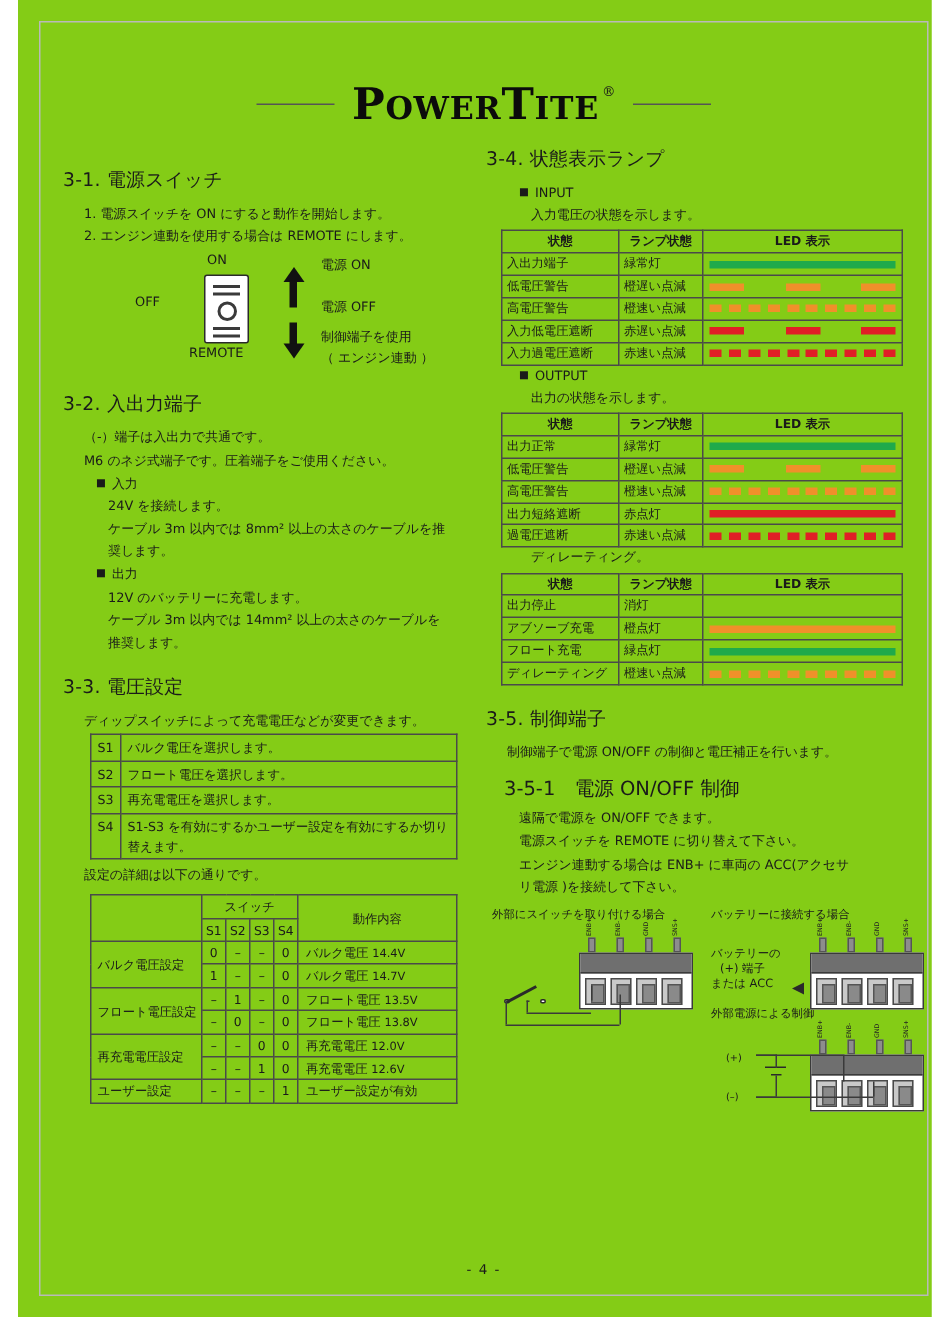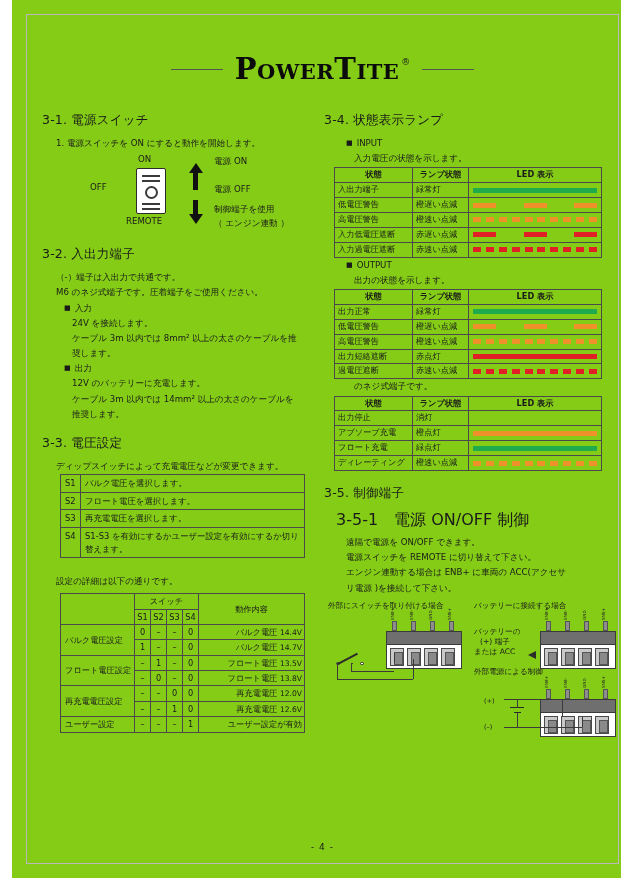--- a/index.html
+++ b/index.html
@@ -53,21 +53,21 @@
 
   h2.sec {
     font-size:12.5px; font-weight:normal; margin:0 0 6px 0;
     letter-spacing:0.3px;
   }
   h3.sub {
     font-size:12.5px; font-weight:normal; margin:14px 0 7px 0;
     letter-spacing:0.2px;
   }
   h4.subsub {
-    font-size:16px; font-weight:normal; margin:8px 0 4px 0;
+    font-size:13px; font-weight:normal; margin:8px 0 4px 0;
     padding-left:12px;
   }
   p.body {
     font-size:8.6px; line-height:1.65; margin:0 0 1px 0;
   }
   .ind1 { padding-left:14px; }
   .ind2 { padding-left:22px; }
   .ind3 { padding-left:30px; }
   .sq::before {
     content:"\25A0"; font-size:7px; margin-right:4px; vertical-align:1px;
@@ -134,21 +134,21 @@
   table.dipmx {
     margin-left:18px; margin-top:5px; width:245px;
     border:1px solid #4a4a4a; font-size:8.2px;
   }
   table.dipmx th, table.dipmx td {
     border:1px solid #4a4a4a; padding:1px 2px; font-weight:normal;
     text-align:center; line-height:1.5;
   }
   table.dipmx td.name { text-align:left; padding-left:4px; width:74px; }
   table.dipmx td.sw   { width:16px; }
-  table.dipmx td.act  { text-align:right; padding-left:5px; }
+  table.dipmx td.act  { text-align:left; padding-left:5px; }
   table.dipmx td.act .v { font-size:7.6px; }
 
   
   table.ledtb {
     margin-left:10px; width:268px; border:1px solid #4a4a4a;
     font-size:8.2px; margin-top:2px;
   }
   table.ledtb th, table.ledtb td {
     border:1px solid #4a4a4a; font-weight:normal; line-height:1.45;
     padding:1px 3px;
@@ -239,20 +239,21 @@
       <div id="logo-reg">®</div>
     </div>
     <div id="logo-rule-right"></div>
   </div>
 
   <div class="col" id="col-left">
 
 
     <h3 class="sub">3-1. 電源スイッチ</h3>
     <p class="body ind1">1. 電源スイッチを ON にすると動作を開始します。</p>
+    <p class="body ind1">2. エンジン連動を使用する場合は REMOTE にします。</p>
 
     <div id="switch-dia">
       <span class="sw-label" id="sw-on">ON</span>
       <span class="sw-label" id="sw-off">OFF</span>
       <span class="sw-label" id="sw-remote">REMOTE</span>
 
       <div id="sw-body">
         <div class="bar b1"></div>
         <div class="bar b2"></div>
         <div class="knob"></div>
@@ -302,21 +303,21 @@
             <td class="key">S3</td>
             <td>再充電電圧を選択します。</td>
           </tr>
           <tr>
             <td class="key">S4</td>
             <td>S1-S3 を有効にするかユーザー設定を有効にするか切り替えます。</td>
           </tr>
         </tbody>
     </table>
 
-    <p class="body ind1" style="margin-top:16px">設定の詳細は以下の通りです。</p>
+    <p class="body ind1" style="margin-top:4px">設定の詳細は以下の通りです。</p>
 
     <table class="dipmx">
       <thead id="dipmx-head">
           <tr>
             <th rowspan="2">&nbsp;</th>
             <th colspan="4">スイッチ</th>
             <th rowspan="2">動作内容</th>
           </tr>
           <tr>
             <th>S1</th>
@@ -377,21 +378,21 @@
             <td class="sw">–</td>
             <td class="sw">–</td>
             <td class="sw">1</td>
             <td class="act">ユーザー設定が有効</td>
           </tr>
         </tbody>
     </table>
   </div>
 
   <div class="col" id="col-right">
-    <h3 class="sub" style="margin-top:14px">3-4. 状態表示ランプ</h3>
+    <h3 class="sub" style="margin-top:0">3-4. 状態表示ランプ</h3>
 
     <div id="led-blocks">
         <p class="body ind2 sq">INPUT</p>
         <p class="body ind3">入力電圧の状態を示します。</p>
         <table class="ledtb">
           <thead>
             <tr>
               <th class="st">状態</th>
               <th class="lp">ランプ状態</th>
               <th class="ld">LED 表示</th>
@@ -538,21 +539,21 @@
                   <i style="background: rgb(224, 31, 38);"></i>
                   <i style="background: rgb(224, 31, 38);"></i>
                   <i style="background: rgb(224, 31, 38);"></i>
                   <i style="background: rgb(224, 31, 38);"></i>
                   <i style="background: rgb(224, 31, 38);"></i>
                 </div>
               </td>
             </tr>
           </tbody>
         </table>
-        <p class="body ind3">のネジ式端子です。</p>
+        <p class="body ind3">ディレーティング。</p>
         <table class="ledtb">
           <thead>
             <tr>
               <th class="st">状態</th>
               <th class="lp">ランプ状態</th>
               <th class="ld">LED 表示</th>
             </tr>
           </thead>
           <tbody>
             <tr>
@@ -596,20 +597,21 @@
                   <i style="background: rgb(240, 144, 42);"></i>
                   <i style="background: rgb(240, 144, 42);"></i>
                 </div>
               </td>
             </tr>
           </tbody>
         </table>
       </div>
 
     <h3 class="sub">3-5. 制御端子</h3>
+    <p class="body ind1">制御端子で電源 ON/OFF の制御と電圧補正を行います。</p>
     <h4 class="subsub">3-5-1　電源 ON/OFF 制御</h4>
     <p class="body ind2">遠隔で電源を ON/OFF できます。</p>
     <p class="body ind2">電源スイッチを REMOTE に切り替えて下さい。</p>
     <p class="body ind2">エンジン連動する場合は ENB+ に車両の ACC(アクセサ</p>
     <p class="body ind2">リ電源 )を接続して下さい。</p>
 
     <div id="wiring">
 
       <span class="wcap" style="left:4px; top:0">外部にスイッチを取り付ける場合</span>
       <span class="wcap" style="left:150px; top:0">バッテリーに接続する場合</span>

